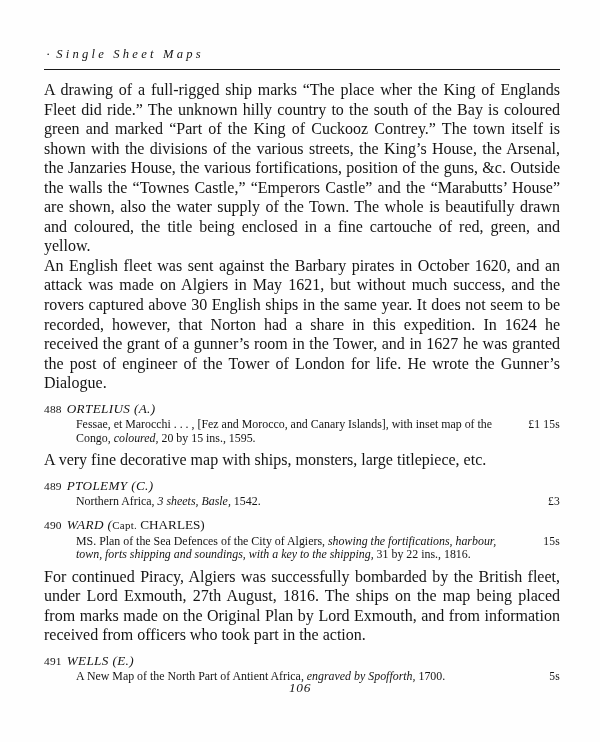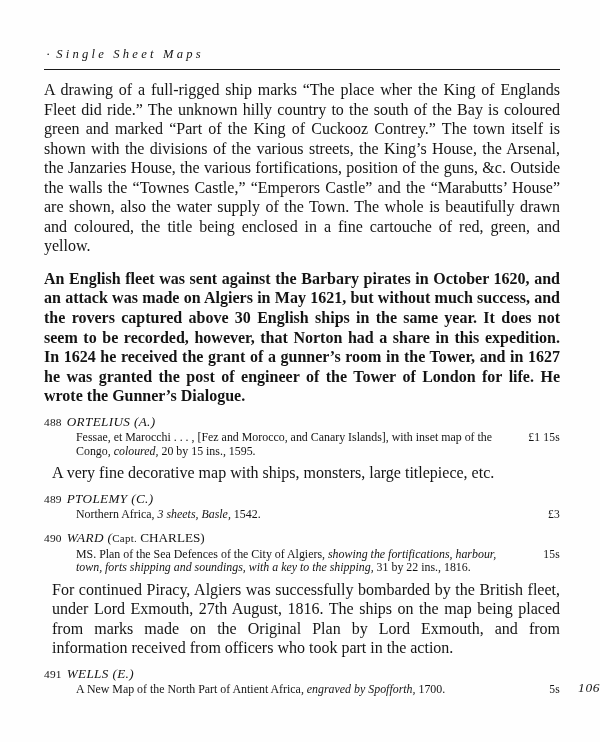--- a/index.html
+++ b/index.html
@@ -57,21 +57,21 @@
 
   
   .para {
     font-size: 16px;
     line-height: 19.55px;
     text-align: justify;
     text-justify: inter-word;
     margin: 0;
     hyphens: none;
   }
-  .para + .para { margin-top: 13px; font-weight: bold; }
+  .para + .para { margin-top: 0; }
 
   
   .entry {
     margin-top: 8px;
   }
   .entry-head {
     font-size: 13.2px;
     line-height: 15.5px;
     white-space: nowrap;
   }
@@ -99,31 +99,30 @@
   .entry-body .price {
     float: right;
     font-size: 11.6px;
     margin-left: 20px;
     letter-spacing: 0.2px;
   }
   .entry-body i {
   }
   .note {
     margin-top: 5px;
-    margin-left: 8px;
   }
   .clear { clear: both; }
 
   
   .folio {
     position: absolute;
     left: 0;
     right: 0;
     bottom: 46px;
-    text-align: right;
+    text-align: center;
     font-style: italic;
     font-size: 13.4px;
     letter-spacing: 0.6px;
   }
 </style>
 </head>
 <body>
 
 <div class="page">
 

